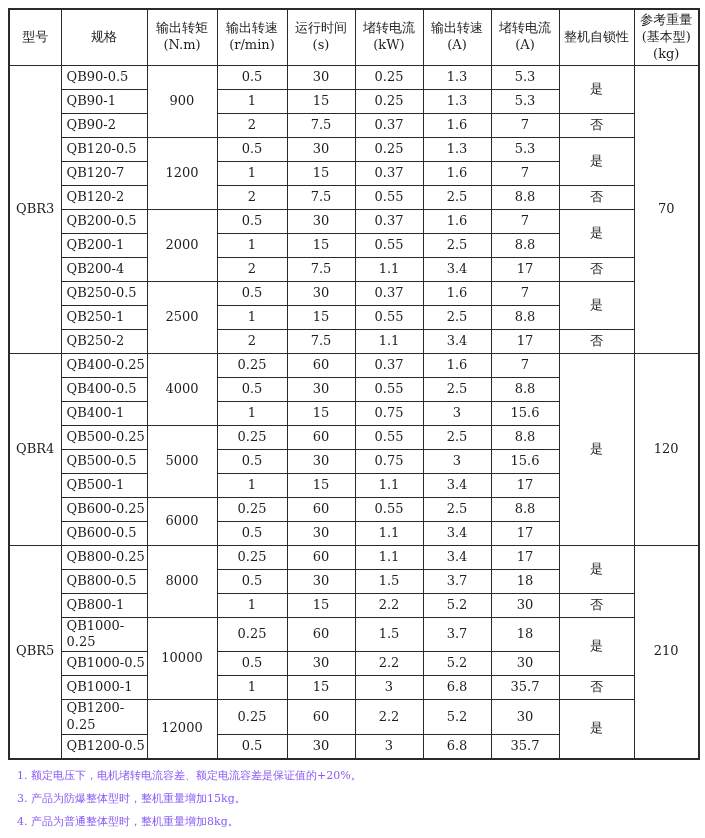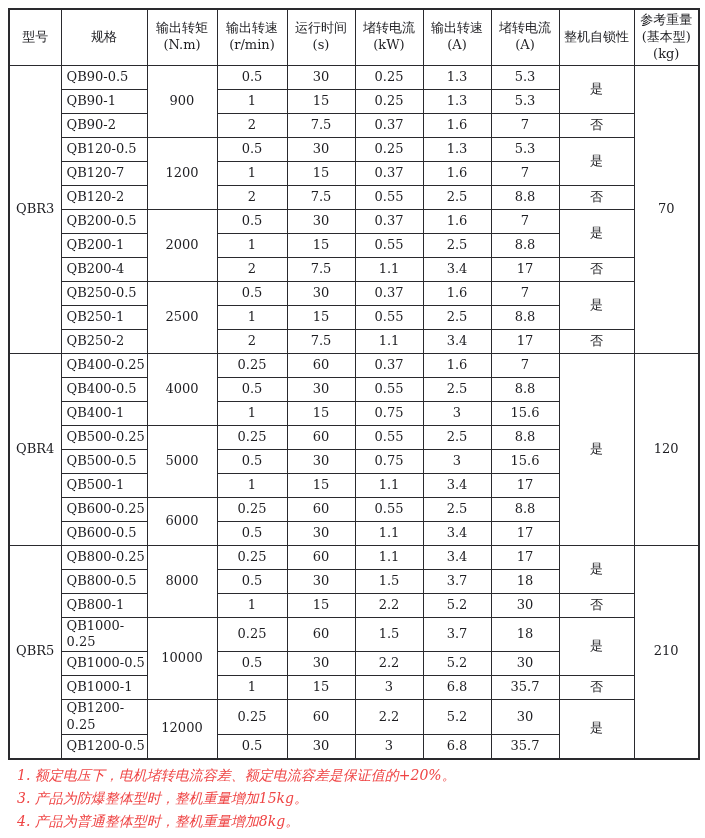--- a/index.html
+++ b/index.html
@@ -25,25 +25,24 @@
     padding:0;
     white-space:pre-line;
     line-height:1.3;
     overflow:hidden;
   }
   .spec-table thead tr{height:56px;}
   .spec-table tbody tr{height:24px;}
   .spec-table td.spec{text-align:left;padding-left:5px;}
   .notes{margin:9px 0 0 9px;}
   .note{
-    font-size:14px;
+    font-size:11px;
     line-height:13px;
     margin-bottom:10px;
-    color:#ef4444;
-    font-style:italic;
+    color:#8b5cf6;
   }
 </style>
 </head>
 <body>
 
 <div class="sheet">
   <table class="spec-table">
     <colgroup>
       <col style="width:52px">
         <col style="width:86px">

